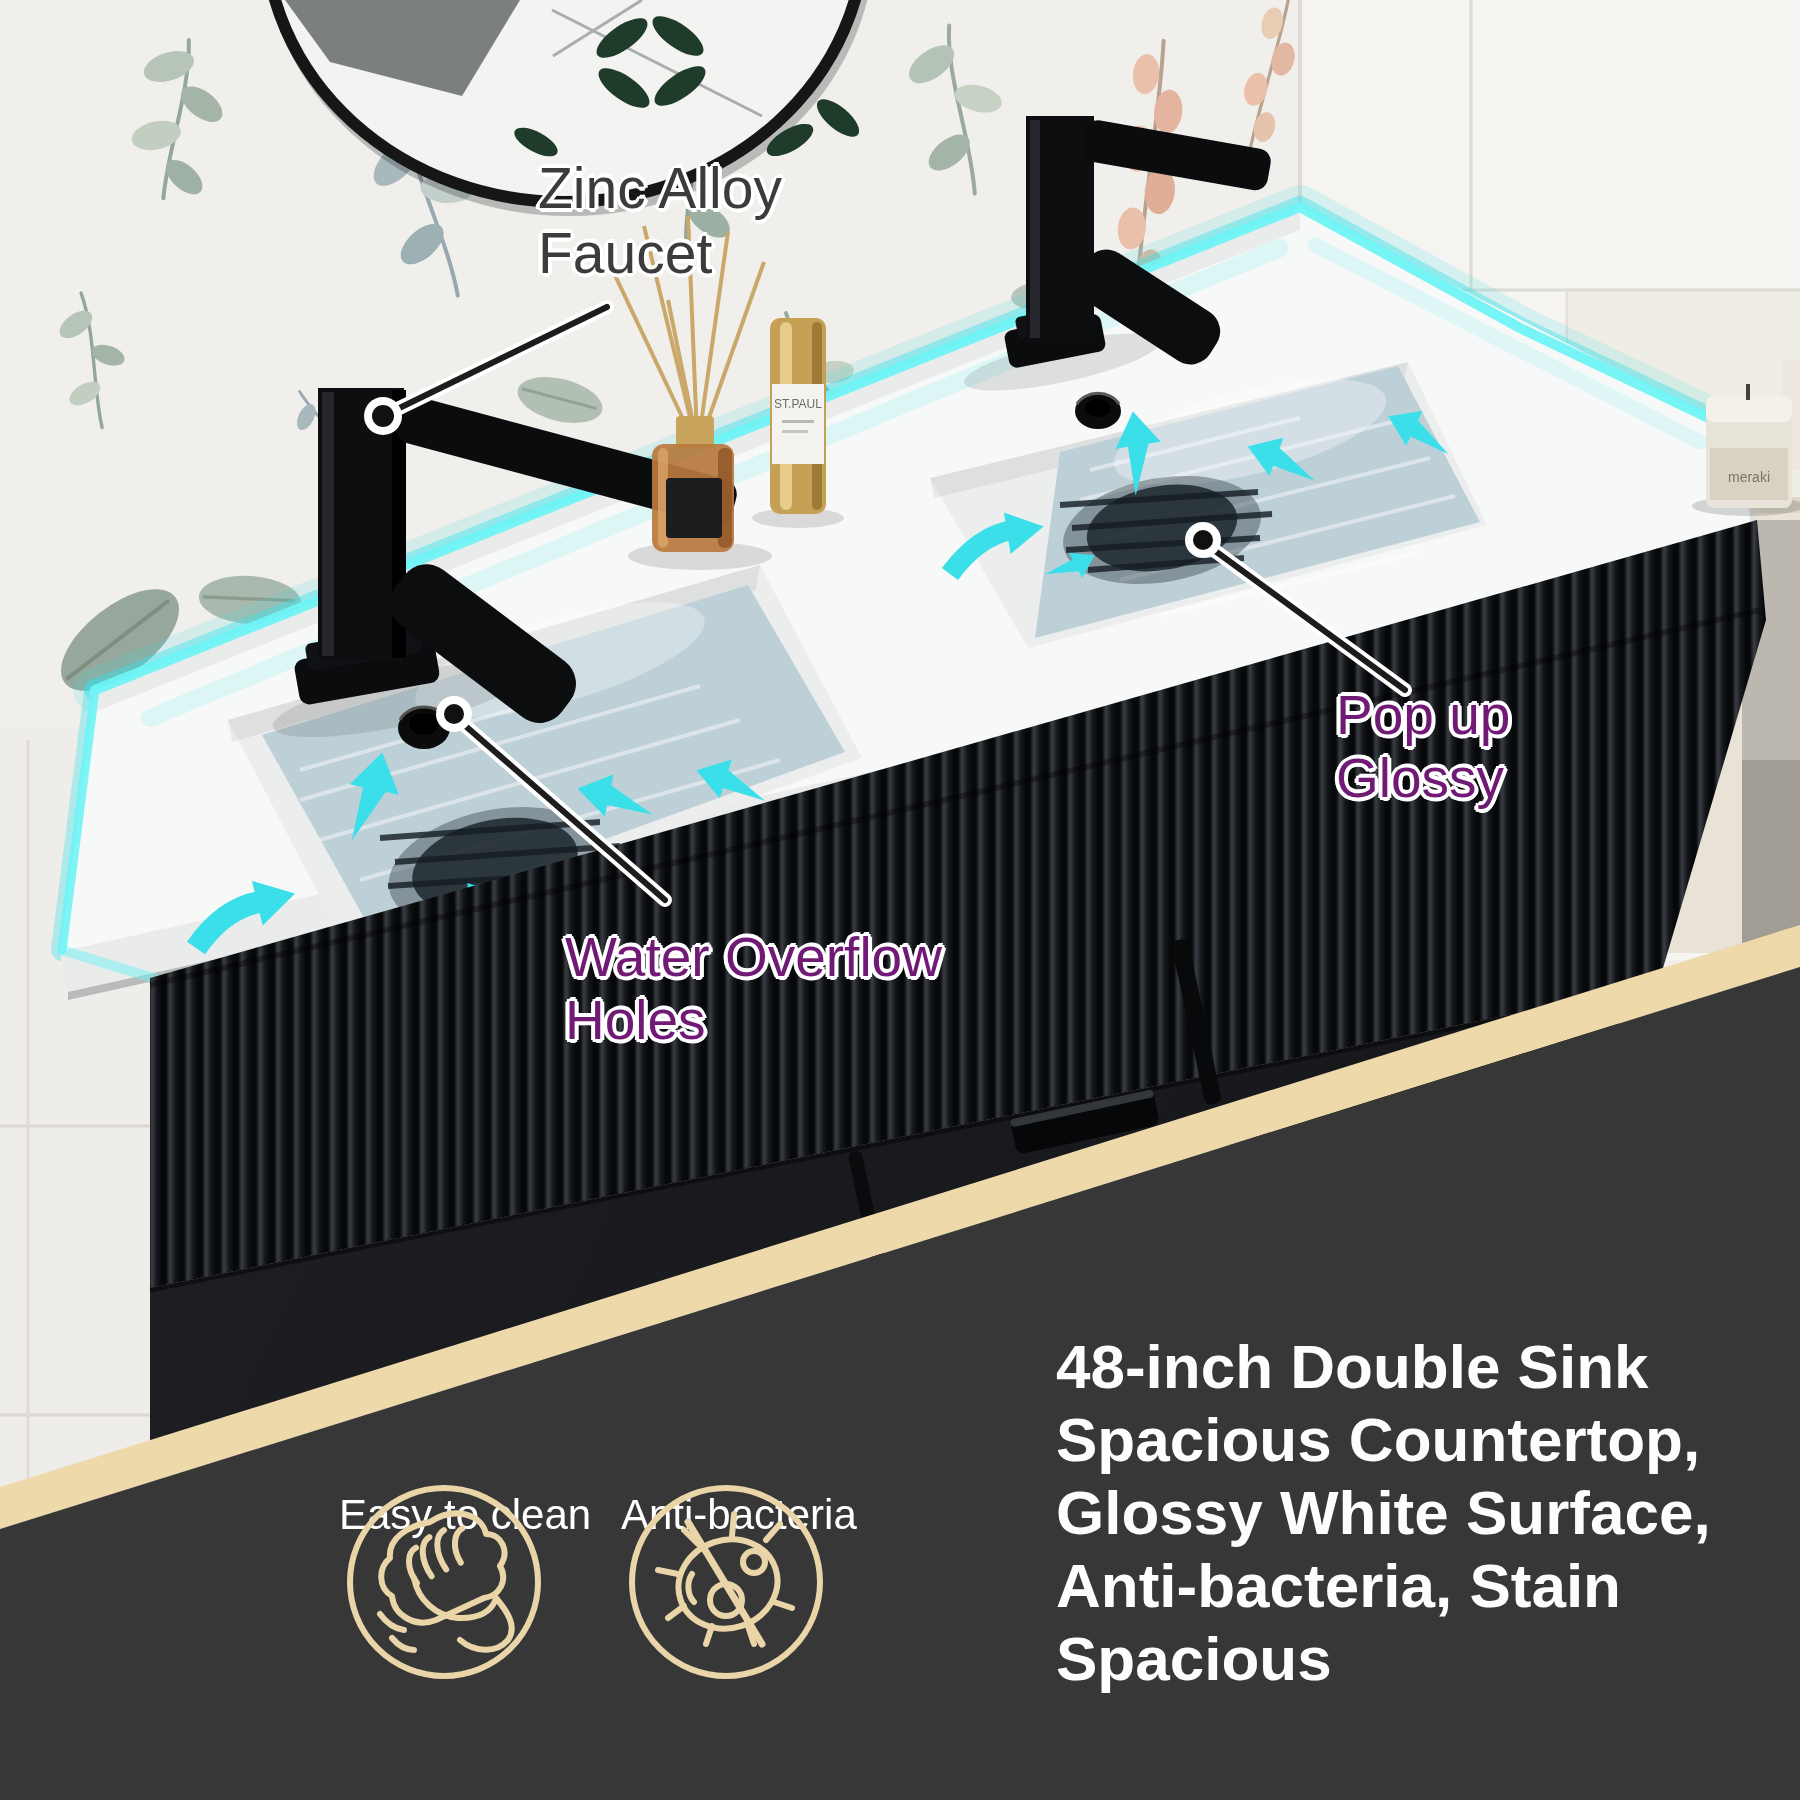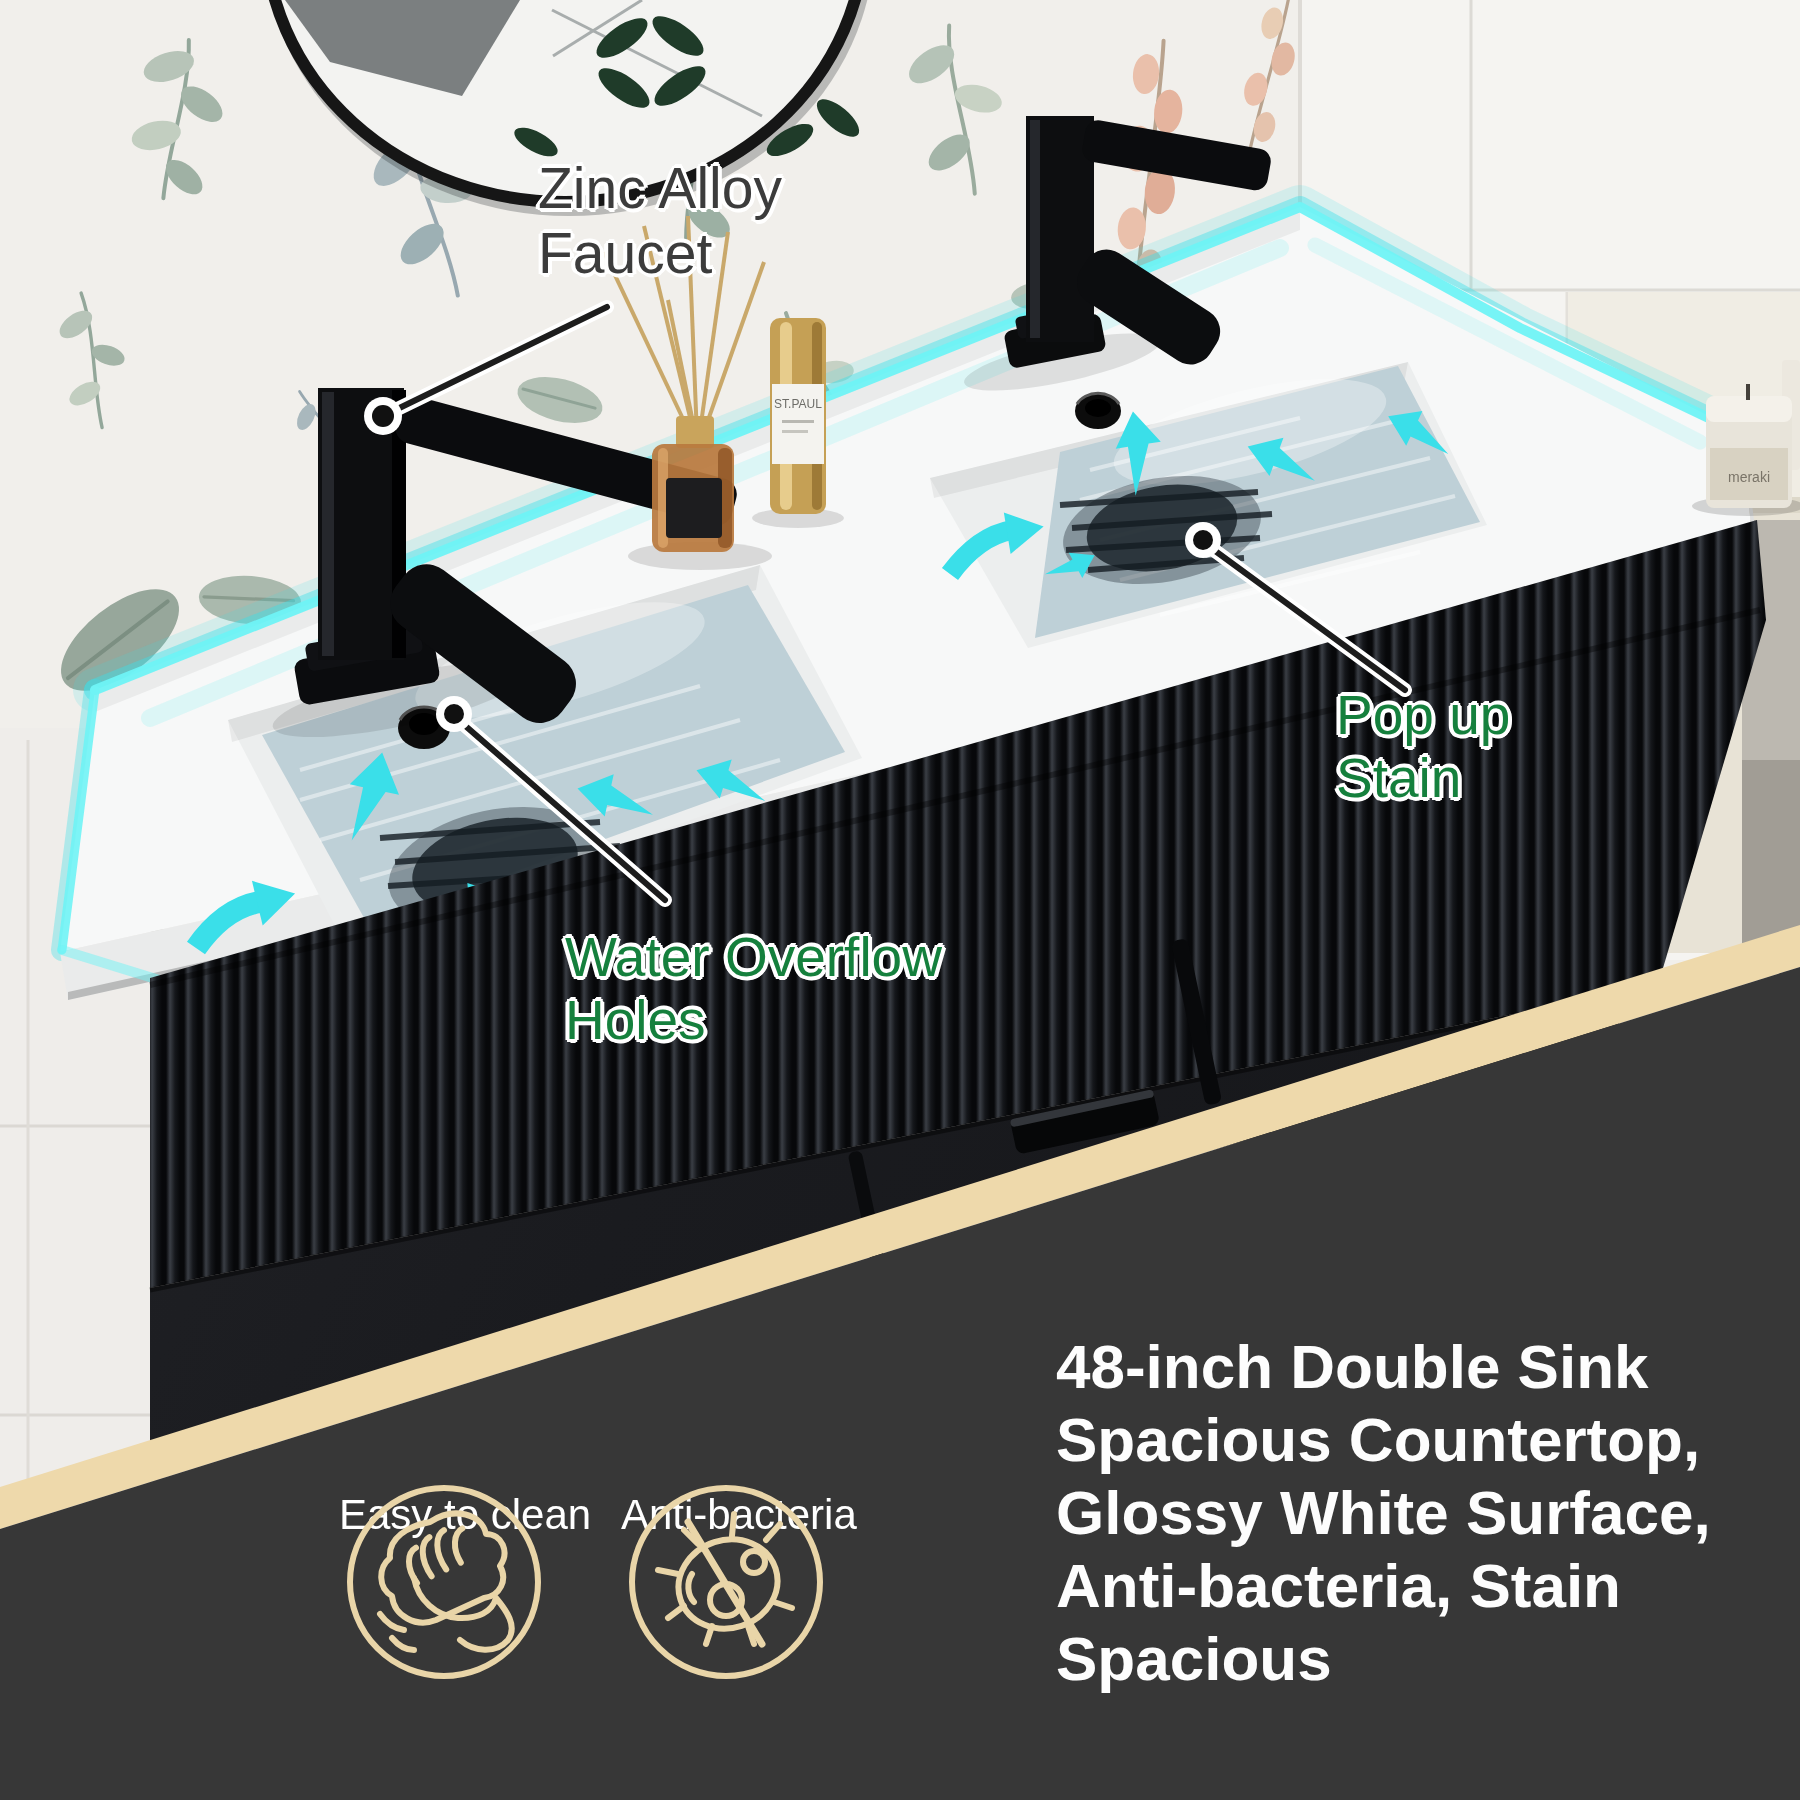--- a/index.html
+++ b/index.html
@@ -20,21 +20,21 @@
     clip-path:polygon(0px 1487px,1800px 925px,1800px 967px,0px 1529px);}
   .panel{position:absolute;left:0;top:0;width:1800px;height:1800px;background:var(--panel-gray,#373737);
     clip-path:polygon(0px 1529px,1800px 967px,1800px 1800px,0px 1800px);}
 
   
   .callout{position:absolute;font-weight:400;line-height:1.14;white-space:nowrap;}
   .co-zinc{left:538px;top:156px;font-size:57px;color:#3c3c3c;
     text-shadow:3px 0 0 #fff,-3px 0 0 #fff,0 3px 0 #fff,0 -3px 0 #fff,
       2px 2px 0 #fff,-2px -2px 0 #fff,2px -2px 0 #fff,-2px 2px 0 #fff,
       4px 1px 0 #fff,-4px 1px 0 #fff,1px 4px 0 #fff,1px -4px 0 #fff;}
-  .hollow{color:#15803d;font-size:55px;
+  .hollow{color:#701a75;font-size:55px;
     text-shadow:3px 0 0 #fff,-3px 0 0 #fff,0 3px 0 #fff,0 -3px 0 #fff,
       2.5px 2.5px 0 #fff,-2.5px -2.5px 0 #fff,2.5px -2.5px 0 #fff,-2.5px 2.5px 0 #fff,
       4px 1px 0 #fff,-4px 1px 0 #fff,1px 4px 0 #fff,1px -4px 0 #fff;}
   .co-overflow{left:565px;top:926px;}
   .co-popup{left:1336px;top:684px;}
 
   
   .desc{position:absolute;left:1056px;top:1330px;color:#fdfdfd;font-size:62px;line-height:73px;}
   .desc div{white-space:nowrap;font-weight:bold;}
 
@@ -443,16 +443,16 @@
   <div class="callout hollow co-overflow">
     <div>Water Overflow</div>
     <div>Holes</div>
   </div>
   <div class="callout co-zinc">
     <div>Zinc Alloy</div>
     <div>Faucet</div>
   </div>
   <div class="callout hollow co-popup">
     <div>Pop up</div>
-    <div>Stain</div>
+    <div>Glossy</div>
   </div>
 
 </div>
 
 </body></html>

